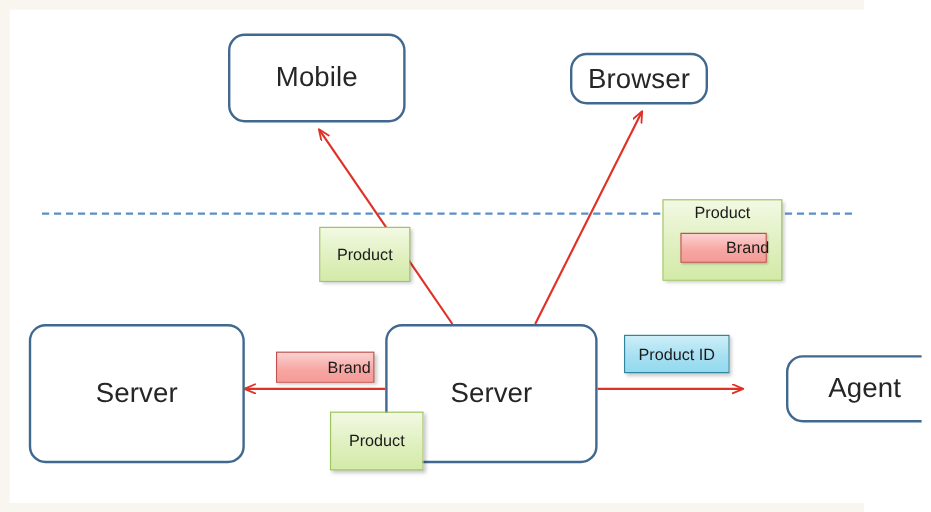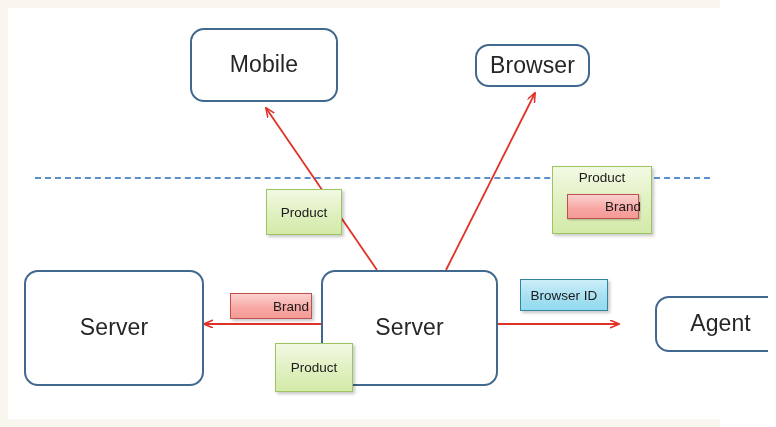--- a/index.html
+++ b/index.html
@@ -180,17 +180,17 @@
 
     <div class="tag red" style="left:222px; top:285px; width:82px; height:26px;">
       <span>Brand</span>
     </div>
 
     <div class="tag green" style="left:222px; top:335px; width:78px; height:49px;">
       <span>Product</span>
     </div>
 
     <div class="tag blue" style="left:512px; top:271px; width:88px; height:32px;">
-      <span>Browser ID</span>
+      <span>Product ID</span>
     </div>
 
   </div>
 </div>
 
 </body></html>

